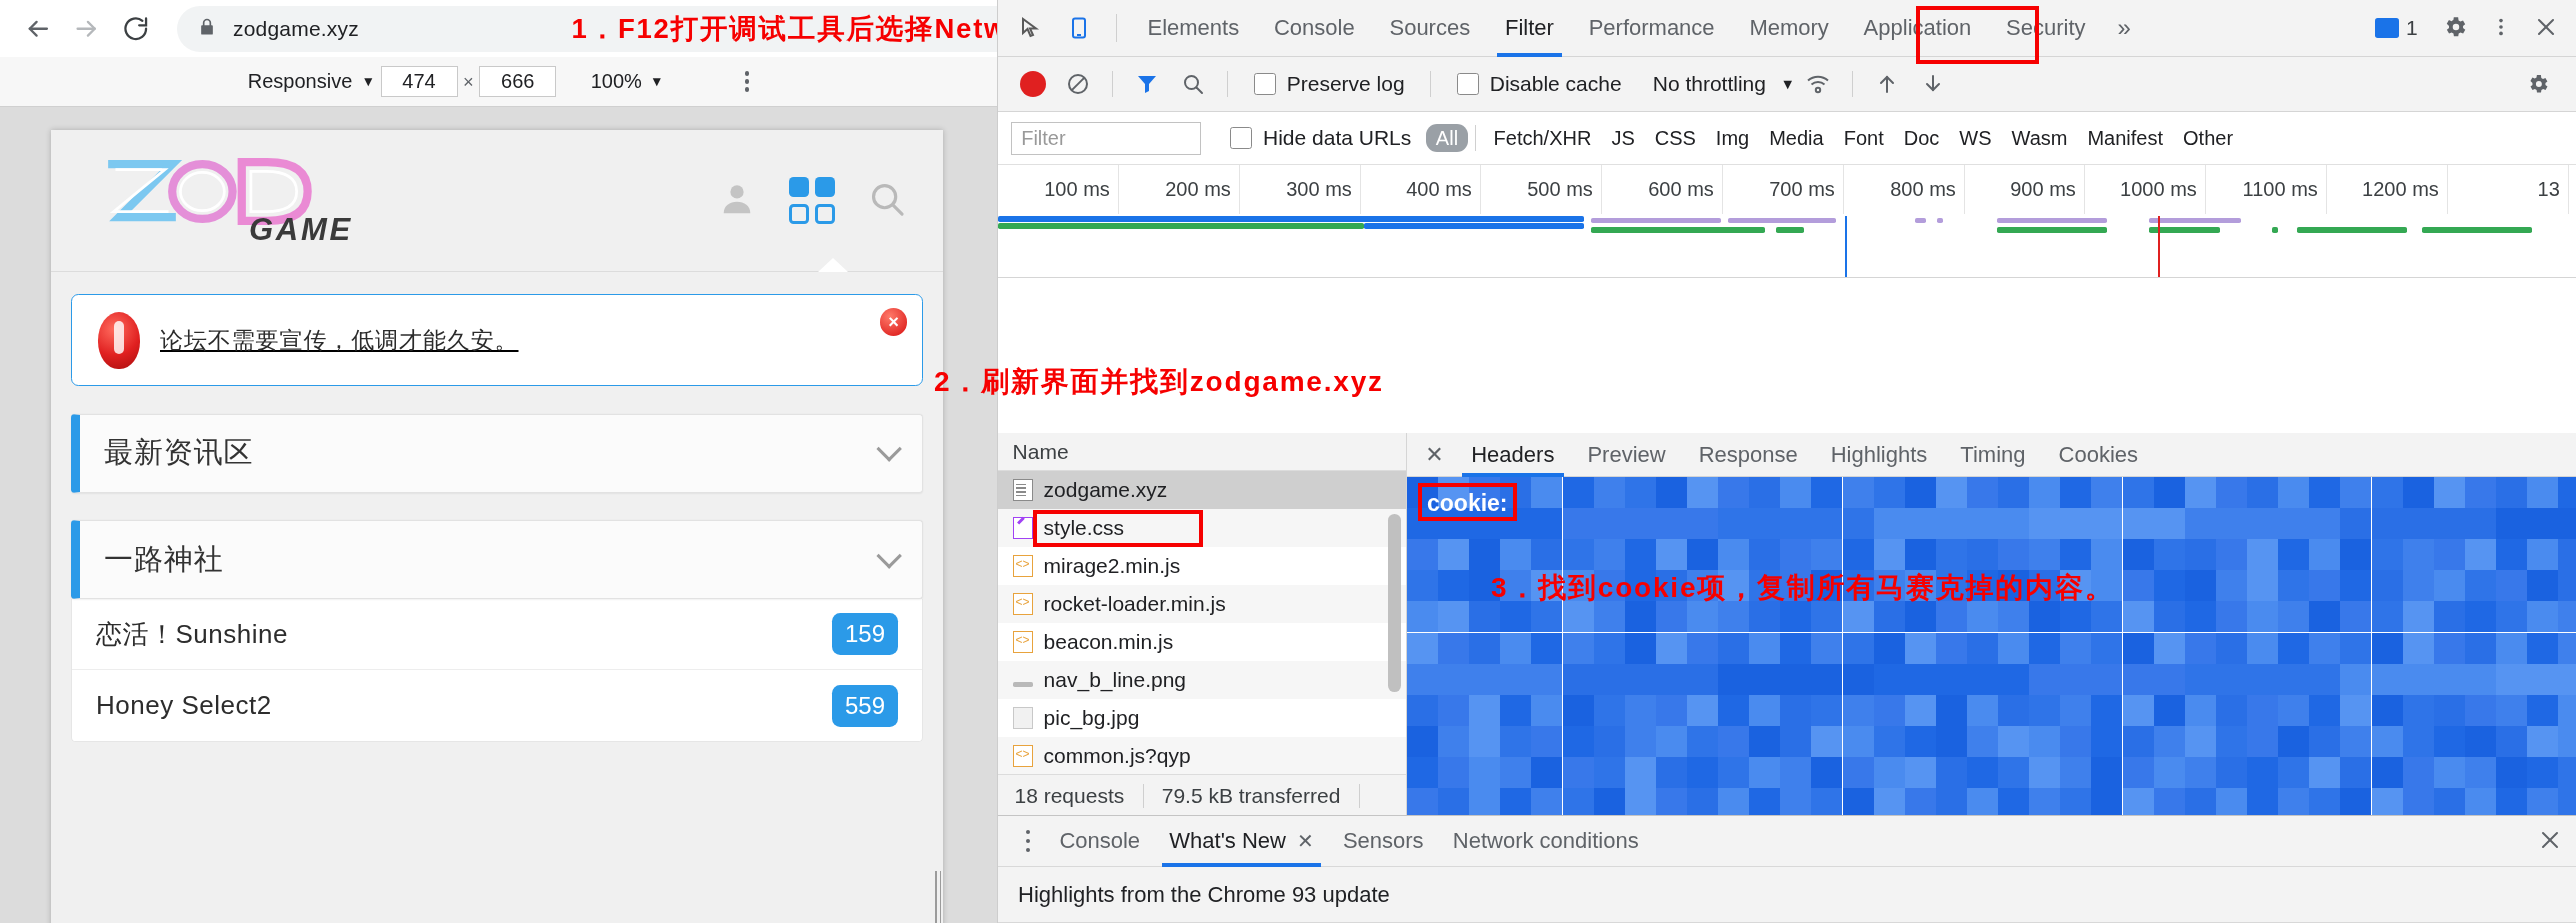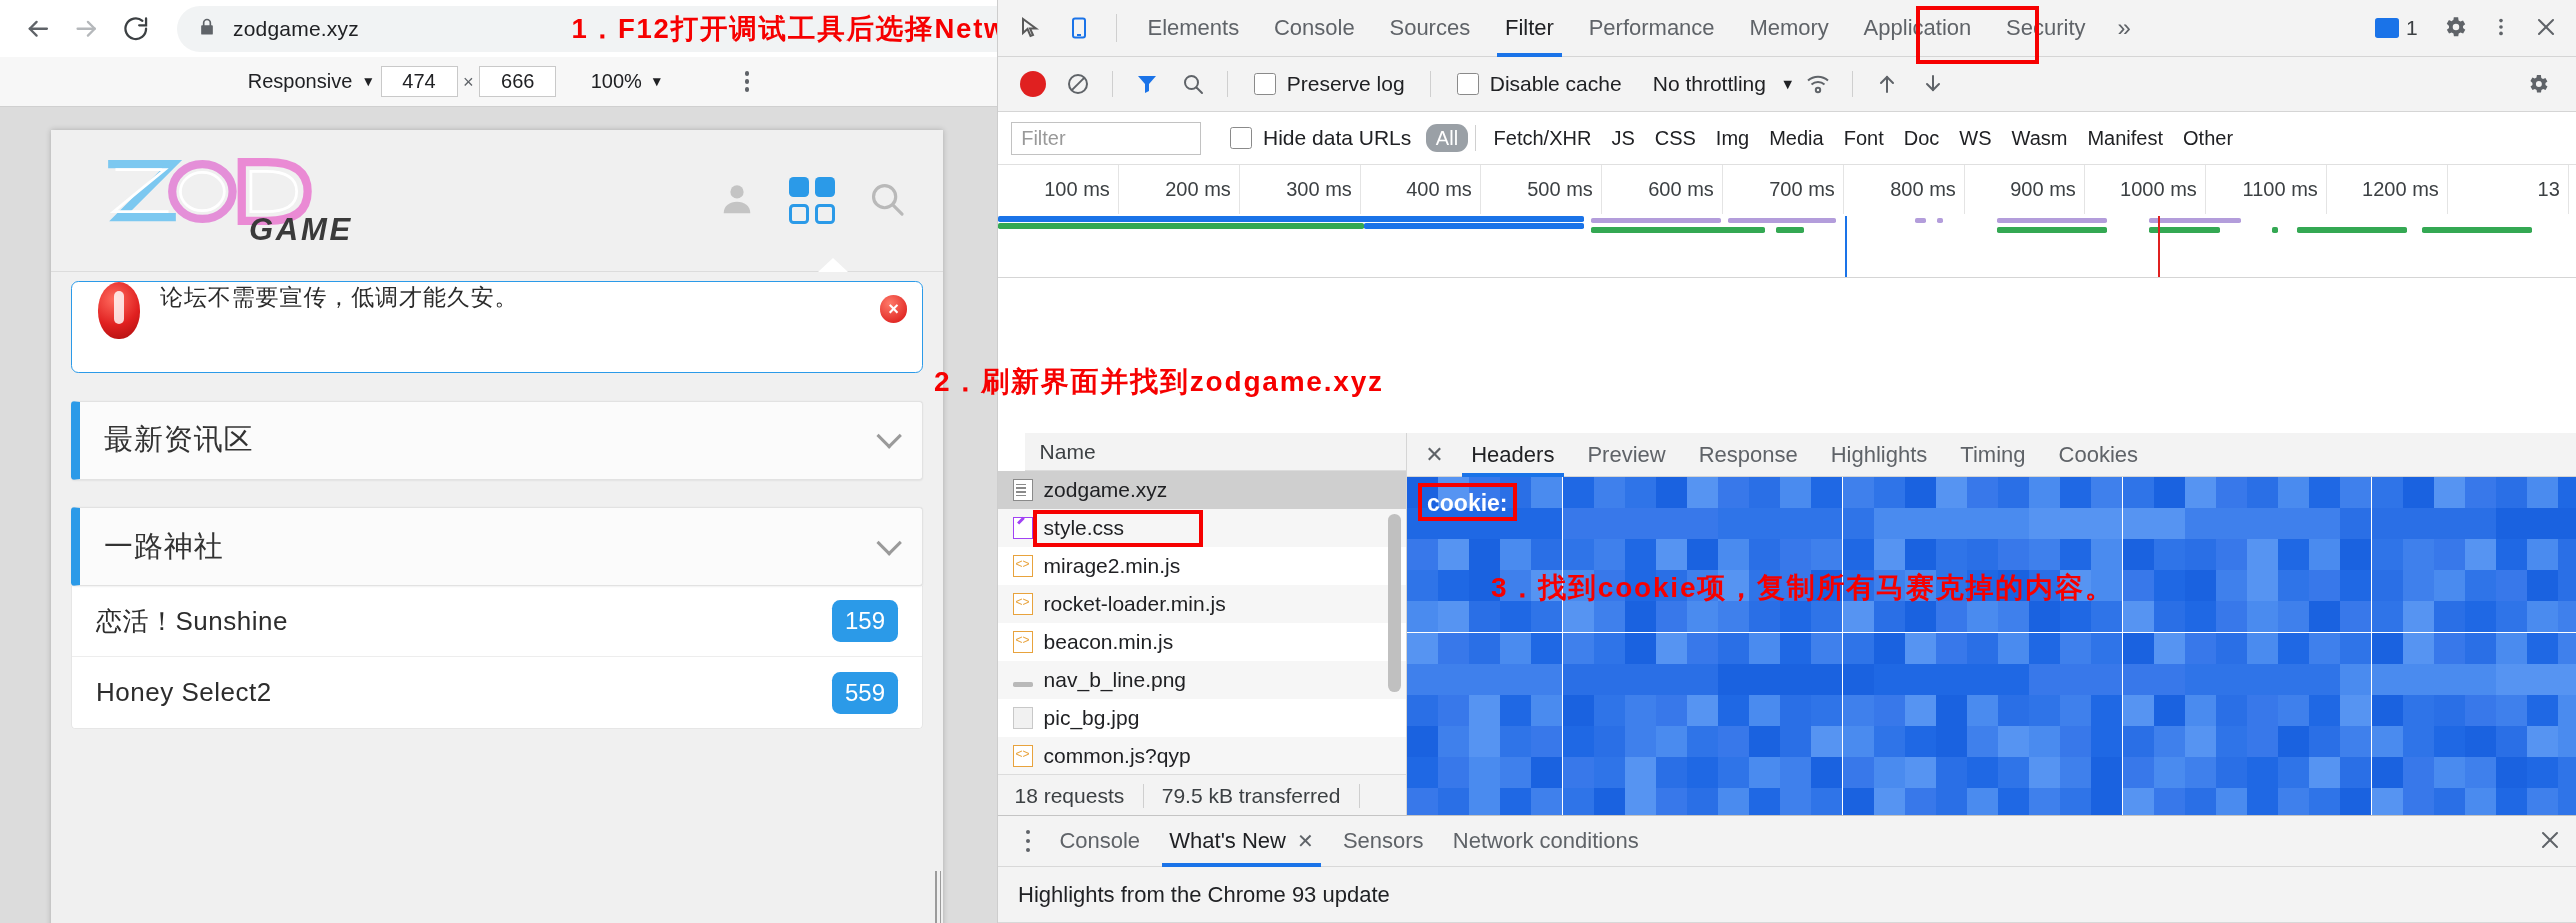--- a/index.html
+++ b/index.html
@@ -106,23 +106,23 @@
   .grid-ico { display: grid; grid-template-columns: 20px 20px; gap: 6.4px; }
   .gsq { width: 20px; height: 20px; border-radius: 4.6px; background: #2b9ae8; }
   .gsq.hollow { background: transparent; border: 3.7px solid #2b9ae8; }
   .search-ico { color: #b9b9b9; }
   .tri-up {
     position: absolute; left: 767px; bottom: -0.9px;
     width: 0; height: 0; border-left: 15.6px solid transparent;
     border-right: 15.6px solid transparent; border-bottom: 14.6px solid #ffffff;
   }
   .notice {
-    margin: 9px 20px 0 20px; height: 92px; border: 1.8px solid #2b9ae8;
+    margin: 22px 20px 0 20px; height: 92px; border: 1.8px solid #2b9ae8;
     border-radius: 7.3px; background: #fff; position: relative;
-    display: flex; padding: 0 26px;
+    display: flex; align-items: center; padding: 0 26px; text-decoration: underline;
   }
   .notice-ico {
     width: 42px; height: 57px; border-radius: 50% 50% 48% 48%;
     background: radial-gradient(circle at 38% 30%, #ff6b5e 0%, #e02020 55%, #a80d0d 100%);
     position: relative; flex: none; margin-right: 20px;
   }
   .notice-ico::after {
     content: ""; position: absolute; left: 15.6px; top: 9.2px; width: 10px; height: 33px;
     border-radius: 5.5px; background: rgba(255,255,255,.82);
   }
@@ -273,21 +273,21 @@
 
   
   .dt-split { position: absolute; left: 0; top: 433px; width: 1579px; height: 383px; display: flex; }
   .req-pane {
     width: 409px; background: #fff; border-right: 0.9px solid #d5d5d5;
     position: relative; display: flex; flex-direction: column;
   }
   .req-head {
     height: 38px; background: #f3f3f3; border-bottom: 0.9px solid #dcdcdc;
     display: flex; align-items: center; padding-left: 14.6px;
-    font-size: 21px; color: #3c4043; margin-left: 27px;
+    font-size: 21px; color: #3c4043;
   }
   .req-list { flex: 1; overflow: hidden; position: relative; }
   .req-row {
     height: 38px; display: flex; align-items: center; padding-left: 14.6px;
     font-size: 21px; color: #202124; white-space: nowrap;
   }
   .req-row:nth-child(odd) { background: #ffffff; }
   .req-row:nth-child(even) { background: #f6f6f6; }
   .req-row.selected { background: #cfcfcf; }
   .rico { width: 20px; height: 22px; margin-right: 11px; flex: none; position: relative; }

